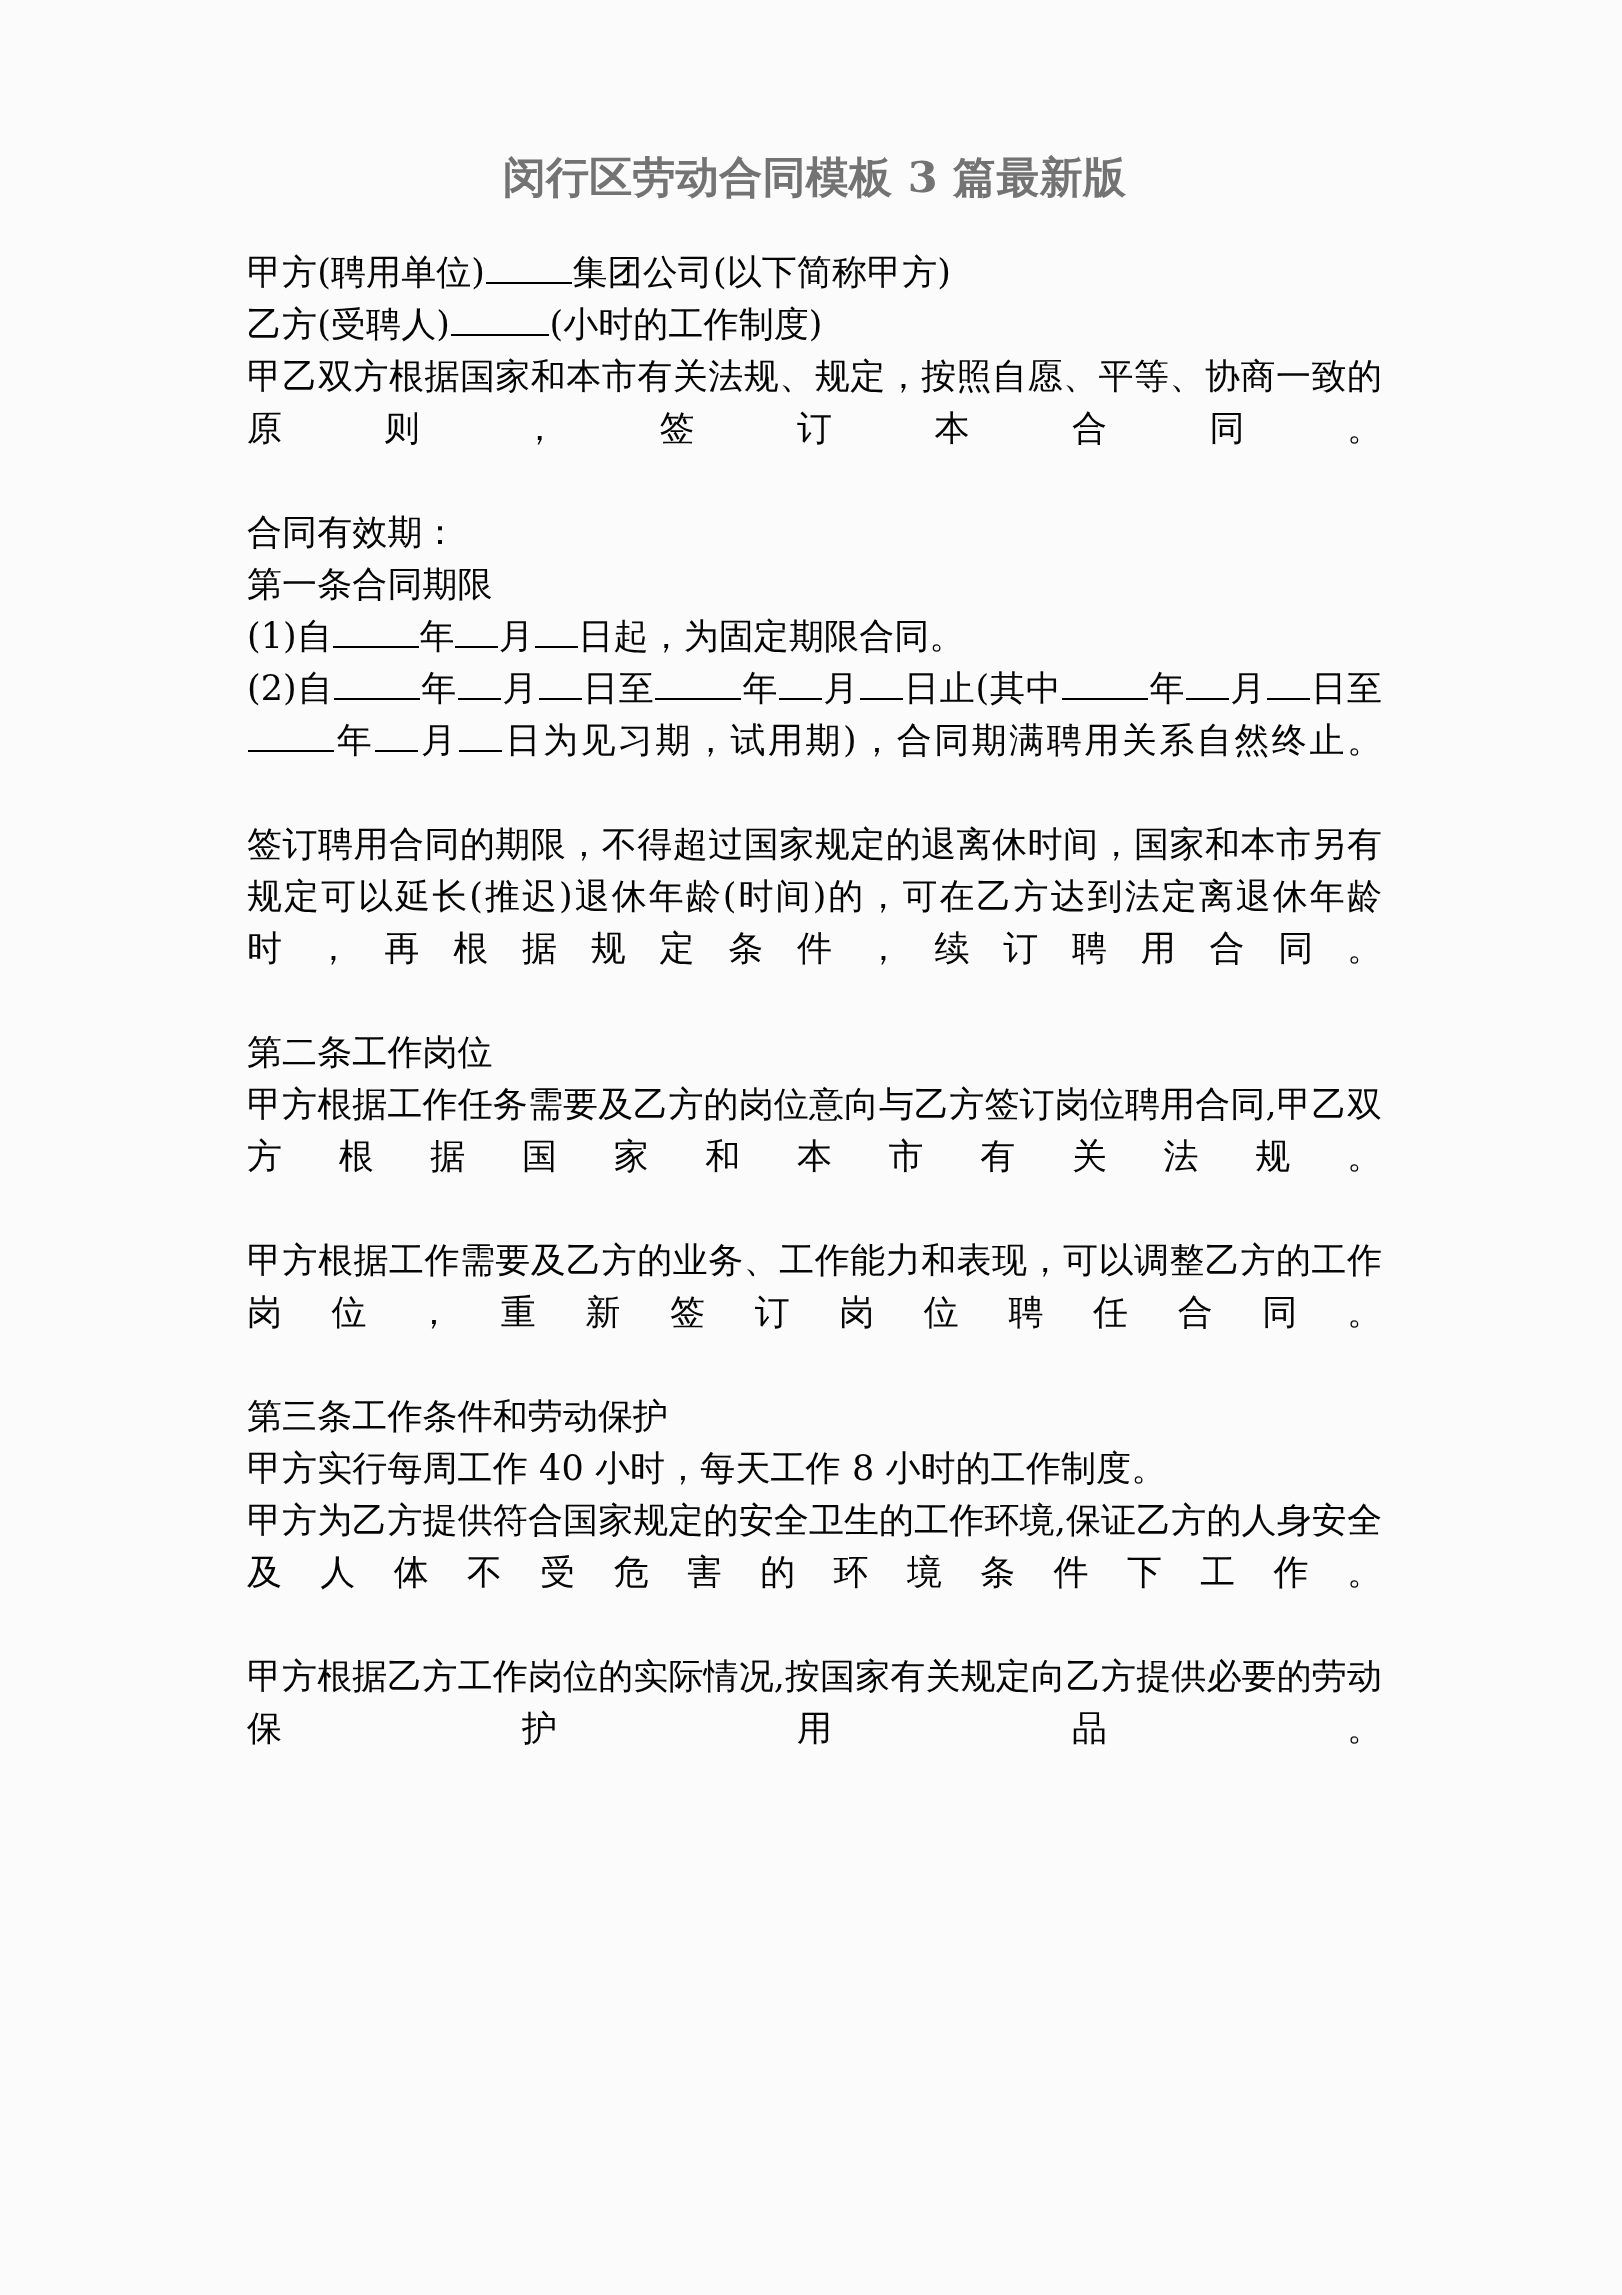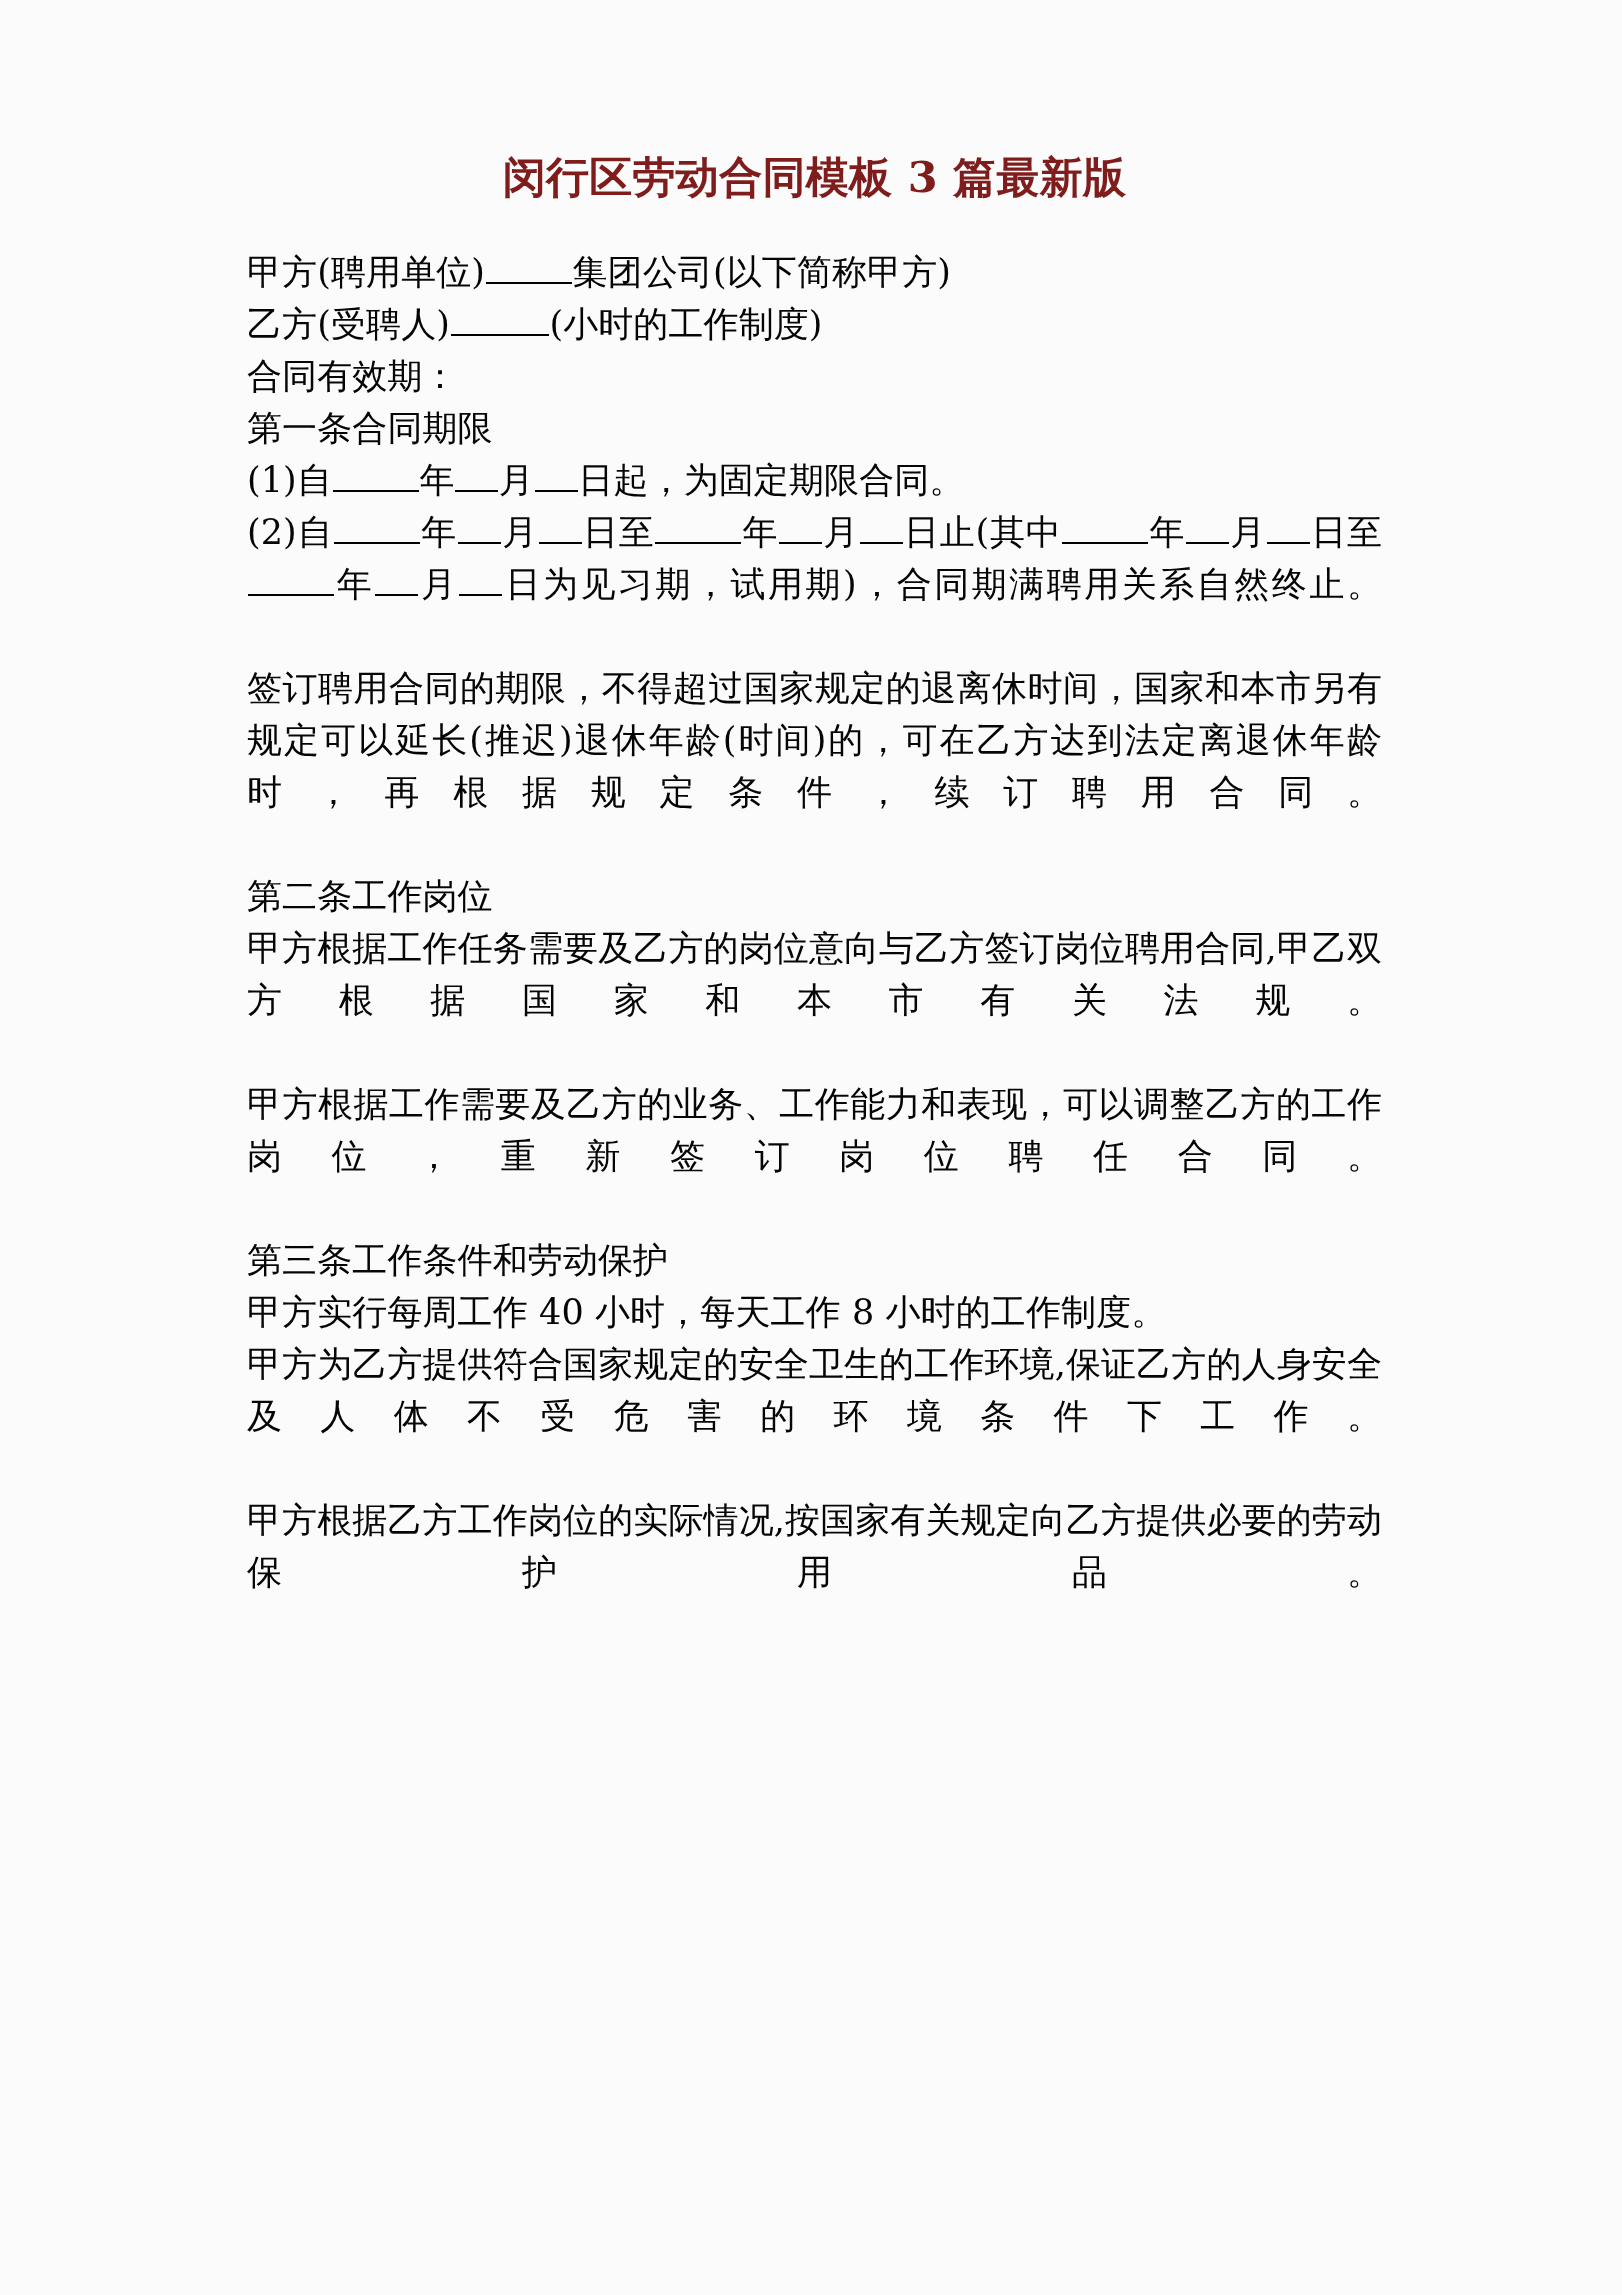--- a/index.html
+++ b/index.html
@@ -30,21 +30,21 @@
     left: 247px;
     top: 151px;
     width: 1135px;
   }
 
   .doc-title {
     font-size: 43px;
     font-weight: bold;
     text-align: center;
     line-height: 1.25;
-    color: #7f1d1d;
+    color: #737373;
     letter-spacing: 0.3px;
     margin: 0 0 41px 0;
     white-space: nowrap;
     font-family: "DejaVu Serif", "Liberation Serif", serif;
   }
 
   .para {
     font-size: 35px;
     line-height: 52px;
     color: #050505;
@@ -85,20 +85,21 @@
     <h1 class="doc-title">闵行区劳动合同模板 3 篇最新版</h1>
 
     <p class="para">
       <span>甲方(聘用单位)</span><span class="blank w-lg"></span><span>集团公司(以下简称甲方)</span>
     </p>
 
     <p class="para">
       <span>乙方(受聘人)</span><span class="blank w-xl"></span><span>(小时的工作制度)</span>
     </p>
 
+    <p class="para justify-all">甲乙双方根据国家和本市有关法规、规定，按照自愿、平等、协商一致的原则，签订本合同。</p>
 
     <p class="para">合同有效期：</p>
 
     <p class="para">第一条合同期限</p>
 
     <p class="para">
       <span>(1)</span><span>自</span><span class="blank w-lg"></span><span>年</span><span class="blank w-sm"></span><span>月</span><span class="blank w-sm"></span><span>日起，为固定期限合同。</span>
     </p>
 
     <p class="para justify-all">

